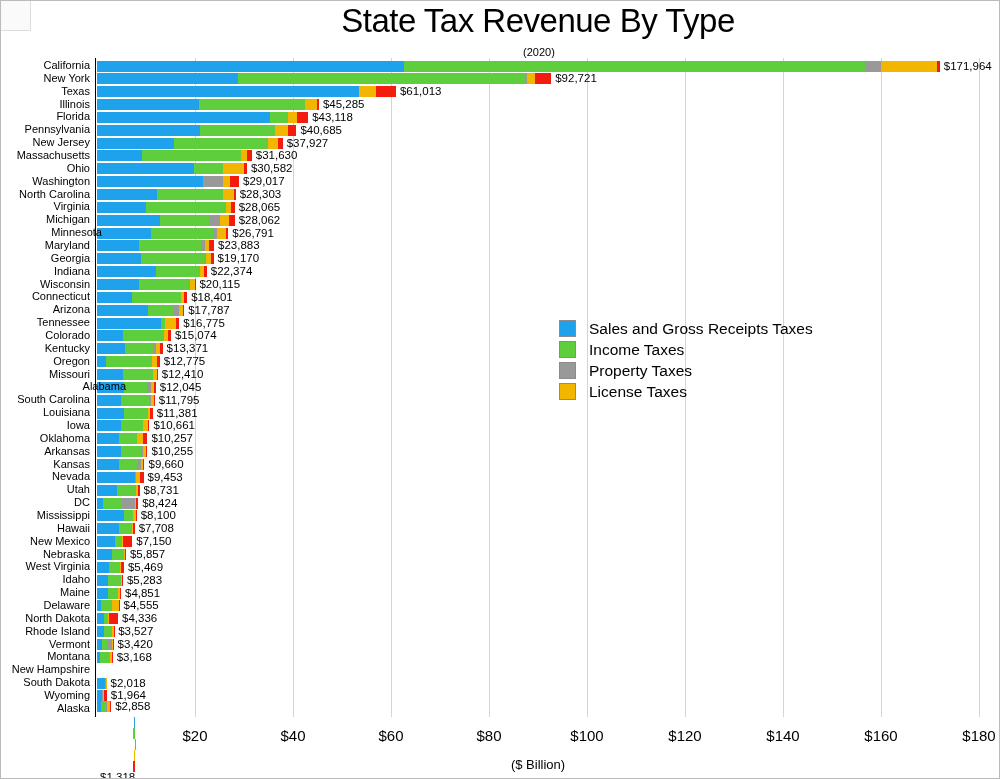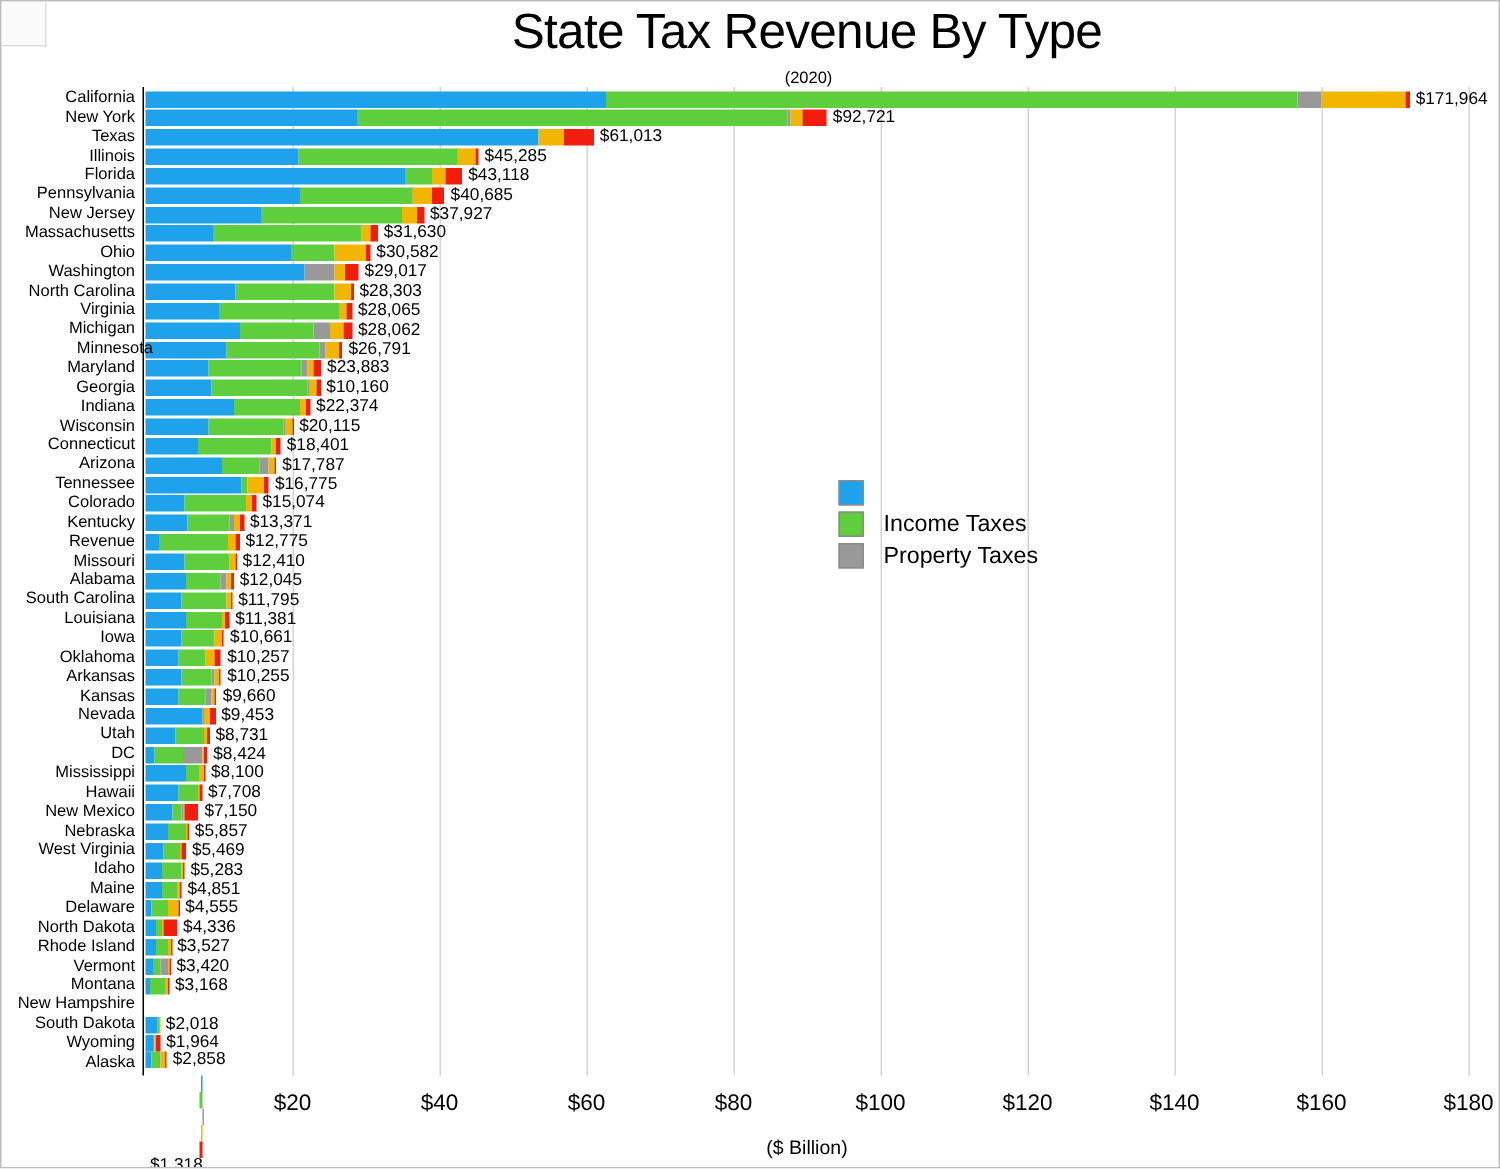--- a/index.html
+++ b/index.html
@@ -177,21 +177,21 @@
         <div class="bar-cap"></div>
         <div class="bar-value">$23,883</div>
       </div>
       <div class="bar-row" style="top: 252.355px;">
         <div class="bar-seg" style="width: 44.1px; background: rgb(31, 162, 236);"></div>
         <div class="bar-seg" style="width: 64.19px; background: rgb(95, 206, 61);"></div>
         <div class="bar-seg" style="width: 0.49px; background: rgb(153, 153, 153);"></div>
         <div class="bar-seg" style="width: 5.39px; background: rgb(242, 182, 0);"></div>
         <div class="bar-seg" style="width: 2.45px; background: rgb(242, 29, 12);"></div>
         <div class="bar-cap"></div>
-        <div class="bar-value">$10,160</div>
+        <div class="bar-value">$19,170</div>
       </div>
       <div class="bar-row" style="top: 265.212px;">
         <div class="bar-seg" style="width: 58.8px; background: rgb(31, 162, 236);"></div>
         <div class="bar-seg" style="width: 44.1px; background: rgb(95, 206, 61);"></div>
         <div class="bar-seg" style="width: 4.41px; background: rgb(242, 182, 0);"></div>
         <div class="bar-seg" style="width: 2.45px; background: rgb(242, 29, 12);"></div>
         <div class="bar-cap"></div>
         <div class="bar-value">$22,374</div>
       </div>
       <div class="bar-row" style="top: 278.069px;">
@@ -500,23 +500,23 @@
       <div class="state-label" style="top: 225.141px; margin-left: 12px;">Minnesota</div>
       <div class="state-label" style="top: 237.998px;">Maryland</div>
       <div class="state-label" style="top: 250.855px;">Georgia</div>
       <div class="state-label" style="top: 263.712px;">Indiana</div>
       <div class="state-label" style="top: 276.569px;">Wisconsin</div>
       <div class="state-label" style="top: 289.426px;">Connecticut</div>
       <div class="state-label" style="top: 302.283px;">Arizona</div>
       <div class="state-label" style="top: 315.14px;">Tennessee</div>
       <div class="state-label" style="top: 327.997px;">Colorado</div>
       <div class="state-label" style="top: 340.854px;">Kentucky</div>
-      <div class="state-label" style="top: 353.711px;">Revenue</div>
+      <div class="state-label" style="top: 353.711px;">Oregon</div>
       <div class="state-label" style="top: 366.568px;">Missouri</div>
-      <div class="state-label" style="top: 379.425px;">Alabama</div>
+      <div class="state-label" style="top: 379.425px; padding-left: 36px;">Alabama</div>
       <div class="state-label" style="top: 392.282px;">South Carolina</div>
       <div class="state-label" style="top: 405.139px;">Louisiana</div>
       <div class="state-label" style="top: 417.996px;">Iowa</div>
       <div class="state-label" style="top: 430.853px;">Oklahoma</div>
       <div class="state-label" style="top: 443.71px;">Arkansas</div>
       <div class="state-label" style="top: 456.567px;">Kansas</div>
       <div class="state-label" style="top: 469.424px;">Nevada</div>
       <div class="state-label" style="top: 482.281px; text-align: right;">Utah</div>
       <div class="state-label" style="top: 495.138px;">DC</div>
       <div class="state-label" style="top: 507.995px;">Mississippi</div>
@@ -546,23 +546,28 @@
       <div class="tick-label" style="left: 747px;">$140</div>
       <div class="tick-label" style="left: 845px;">$160</div>
       <div class="tick-label" style="left: 943px;">$180</div>
     </div>
 
   <div id="x-axis-title">($ Billion)</div>
 
   <div id="legend">
       <div class="legend-row">
         <div class="legend-swatch" style="background: rgb(31, 162, 236);"></div>
+        <div class="legend-label">Sales and Gross Receipts Taxes</div>
       </div>
       <div class="legend-row">
         <div class="legend-swatch" style="background: rgb(95, 206, 61);"></div>
         <div class="legend-label">Income Taxes</div>
       </div>
       <div class="legend-row">
         <div class="legend-swatch" style="background: rgb(153, 153, 153);"></div>
         <div class="legend-label">Property Taxes</div>
+      </div>
+      <div class="legend-row">
+        <div class="legend-swatch" style="background: rgb(242, 182, 0);"></div>
+        <div class="legend-label">License Taxes</div>
       </div>
     </div>
 </div>
 
 </body></html>

